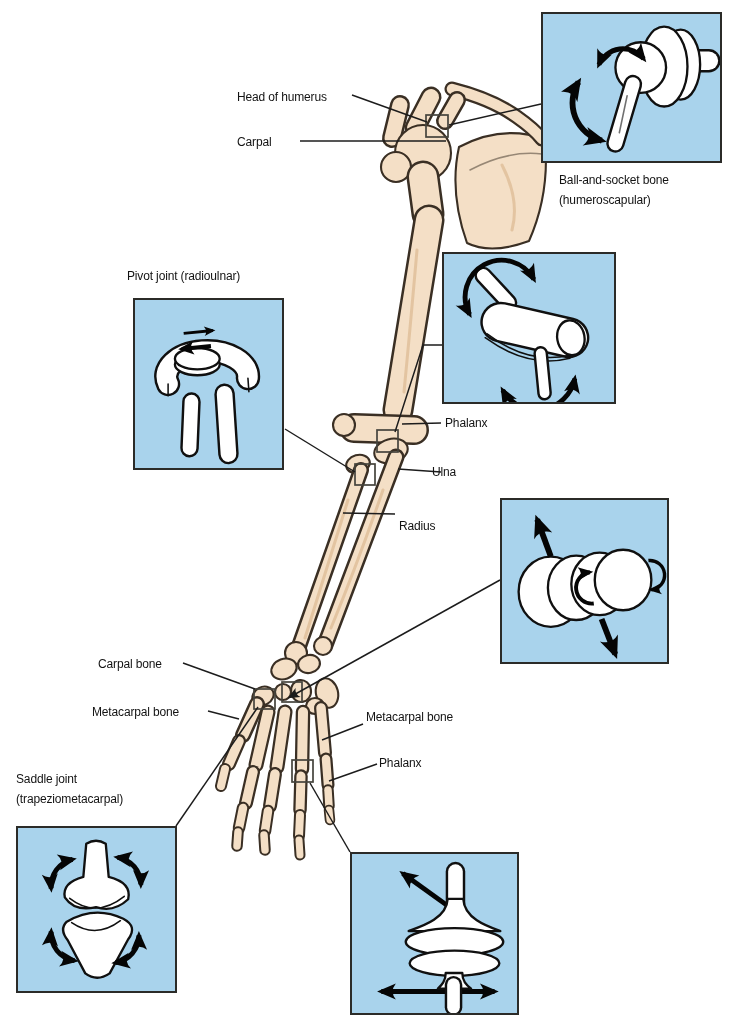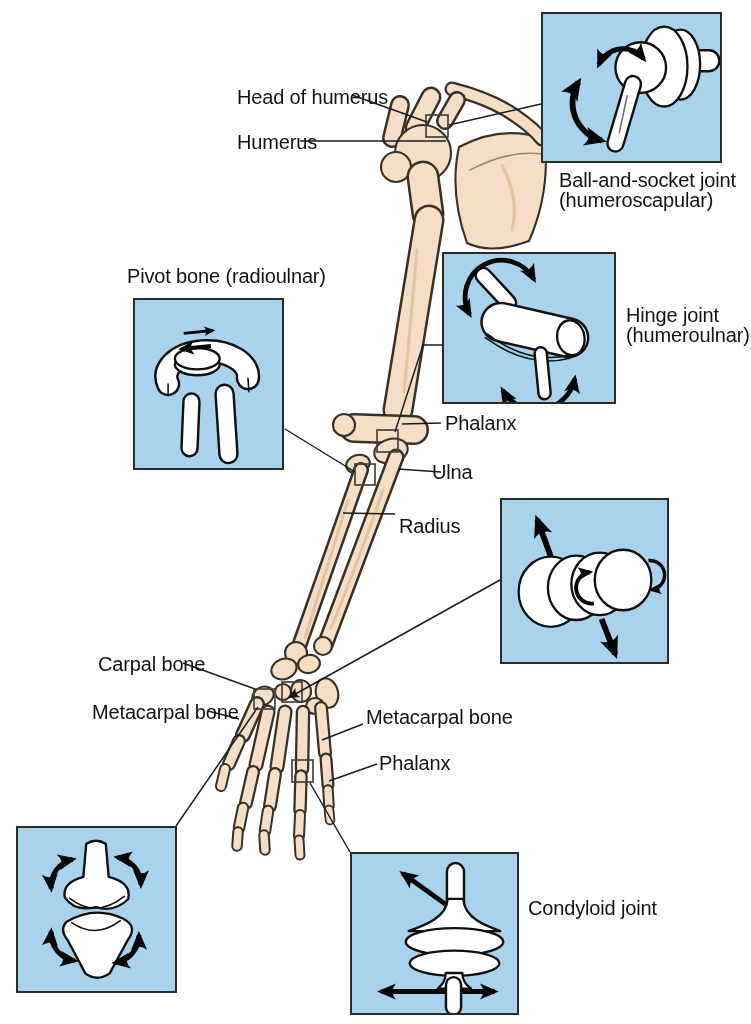--- a/index.html
+++ b/index.html
@@ -3,21 +3,21 @@
 <meta charset="utf-8">
 <style>
   html,body{margin:0;padding:0;background:#fff}
   .stage{position:relative;width:751px;height:1024px;overflow:hidden;
          background:var(--background,#fff);
          font-family:"Liberation Sans",sans-serif;color:var(--text,#111)}
   .layer{position:absolute;left:0;top:0;width:751px;height:1024px}
   .panel{position:absolute;background:var(--panel-blue,#a9d3ec);
          border:2px solid var(--panel-border,#2b2b28);box-sizing:border-box}
   .panel svg{display:block;width:100%;height:100%}
-  .lbl{position:absolute;font-size:20px;line-height:20px;white-space:nowrap;
+  .lbl{position:absolute;font-size:12px;line-height:20px;white-space:nowrap;
        color:var(--text,#131313);letter-spacing:-0.15px}
   
   .bone-shape{fill:var(--bone-fill,#f4dfc6);stroke:var(--bone-outline,#3a2f24);stroke-width:2.1;stroke-linejoin:round}
   .bone-out{fill:none;stroke:var(--bone-outline,#3a2f24);stroke-linecap:round}
   .bone-in{fill:none;stroke:var(--bone-fill,#f4dfc6);stroke-linecap:round}
   .detail{fill:none;stroke:var(--bone-outline,#3a2f24);stroke-width:1.5;opacity:.5;stroke-linecap:round}
   .shade{fill:none;stroke:var(--bone-shade,#dfc09a);stroke-width:3;opacity:.85;stroke-linecap:round}
   .glint{fill:none;stroke:#ffffff;stroke-width:3;opacity:.85;stroke-linecap:round}
   .leader{fill:none;stroke:var(--line,#1c1c1c);stroke-width:1.45}
   .marker-sq{fill:none;stroke:#45443d;stroke-width:1.7}
@@ -247,35 +247,34 @@
       <path class="wb" d="M 98,46 C 97,66 72,74 58,79 L 152,79 C 138,74 115,66 114,46 L 98,46 Z"></path>
       <ellipse class="wb" cx="105" cy="90" rx="50" ry="14"></ellipse>
       <ellipse class="wb" cx="105" cy="112" rx="46" ry="13"></ellipse>
       <path class="wb" d="M 96,122 C 96,130 92,134 88,138 L 122,138 C 117,134 113,130 113,122 Z"></path>
       <line class="wb-out" stroke-width="18" x1="104" y1="134" x2="104" y2="157"></line>
       <line class="wb-in" stroke-width="13" x1="104" y1="134" x2="104" y2="157"></line>
     </svg>
   </div>
 
   <div class="lbl" style="left:237px;top:87px">Head of humerus</div>
-  <div class="lbl" style="left:237px;top:132px">Humerus</div>
+  <div class="lbl" style="left:237px;top:132px">Carpal</div>
   <div class="lbl" style="left:445px;top:413px">Phalanx</div>
   <div class="lbl" style="left:432px;top:462px">Ulna</div>
   <div class="lbl" style="left:399px;top:516px">Radius</div>
   <div class="lbl" style="left:98px;top:654px">Carpal bone</div>
   <div class="lbl" style="left:92px;top:702px">Metacarpal bone</div>
   <div class="lbl" style="left:366px;top:707px">Metacarpal bone</div>
   <div class="lbl" style="left:379px;top:753px">Phalanx</div>
 
   <div class="lbl" style="left:559px;top:170px">
-    <div>Ball-and-socket joint</div>
+    <div>Ball-and-socket bone</div>
     <div>(humeroscapular)</div>
   </div>
-  <div class="lbl" style="left:626px;top:305px">
-    <div>Hinge joint</div>
-    <div>(humeroulnar)</div>
-  </div>
-  <div class="lbl" style="left:127px;top:266px">Pivot bone (radioulnar)</div>
+  <div class="lbl" style="left:127px;top:266px">Pivot joint (radioulnar)</div>
+  <div class="lbl" style="left:16px;top:769px">
+    <div>Saddle joint</div>
+    <div>(trapeziometacarpal)</div>
+  </div>
   <div class="lbl" style="left:528px;top:898px">
-    <div>Condyloid joint</div>
   </div>
 
 </div>
 
 </body></html>

